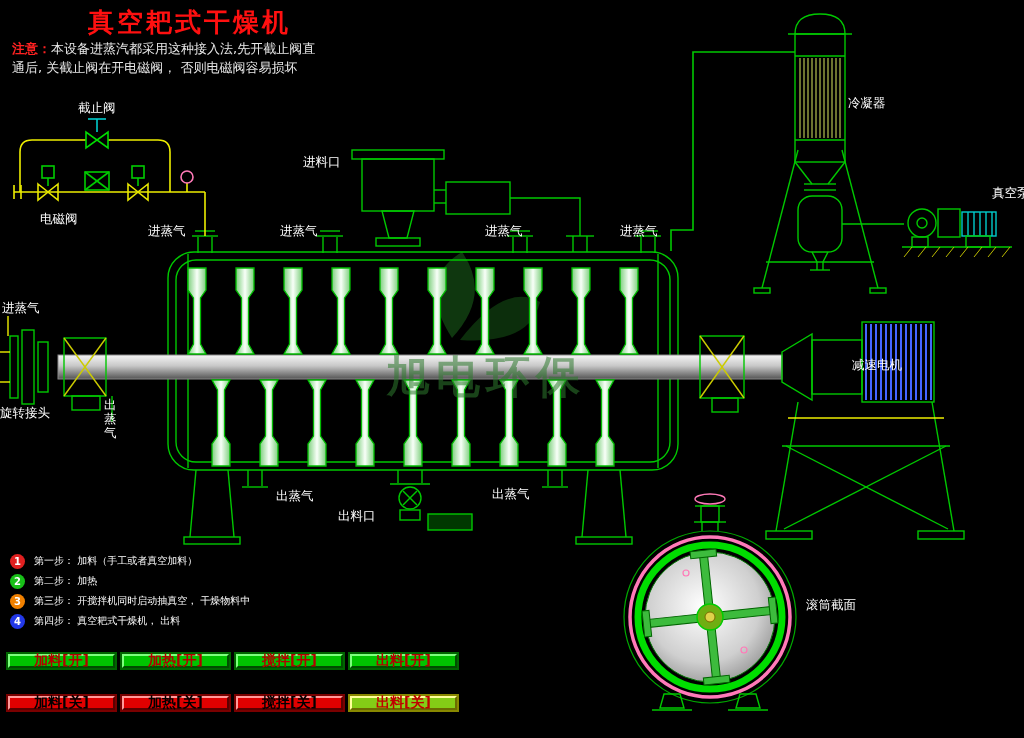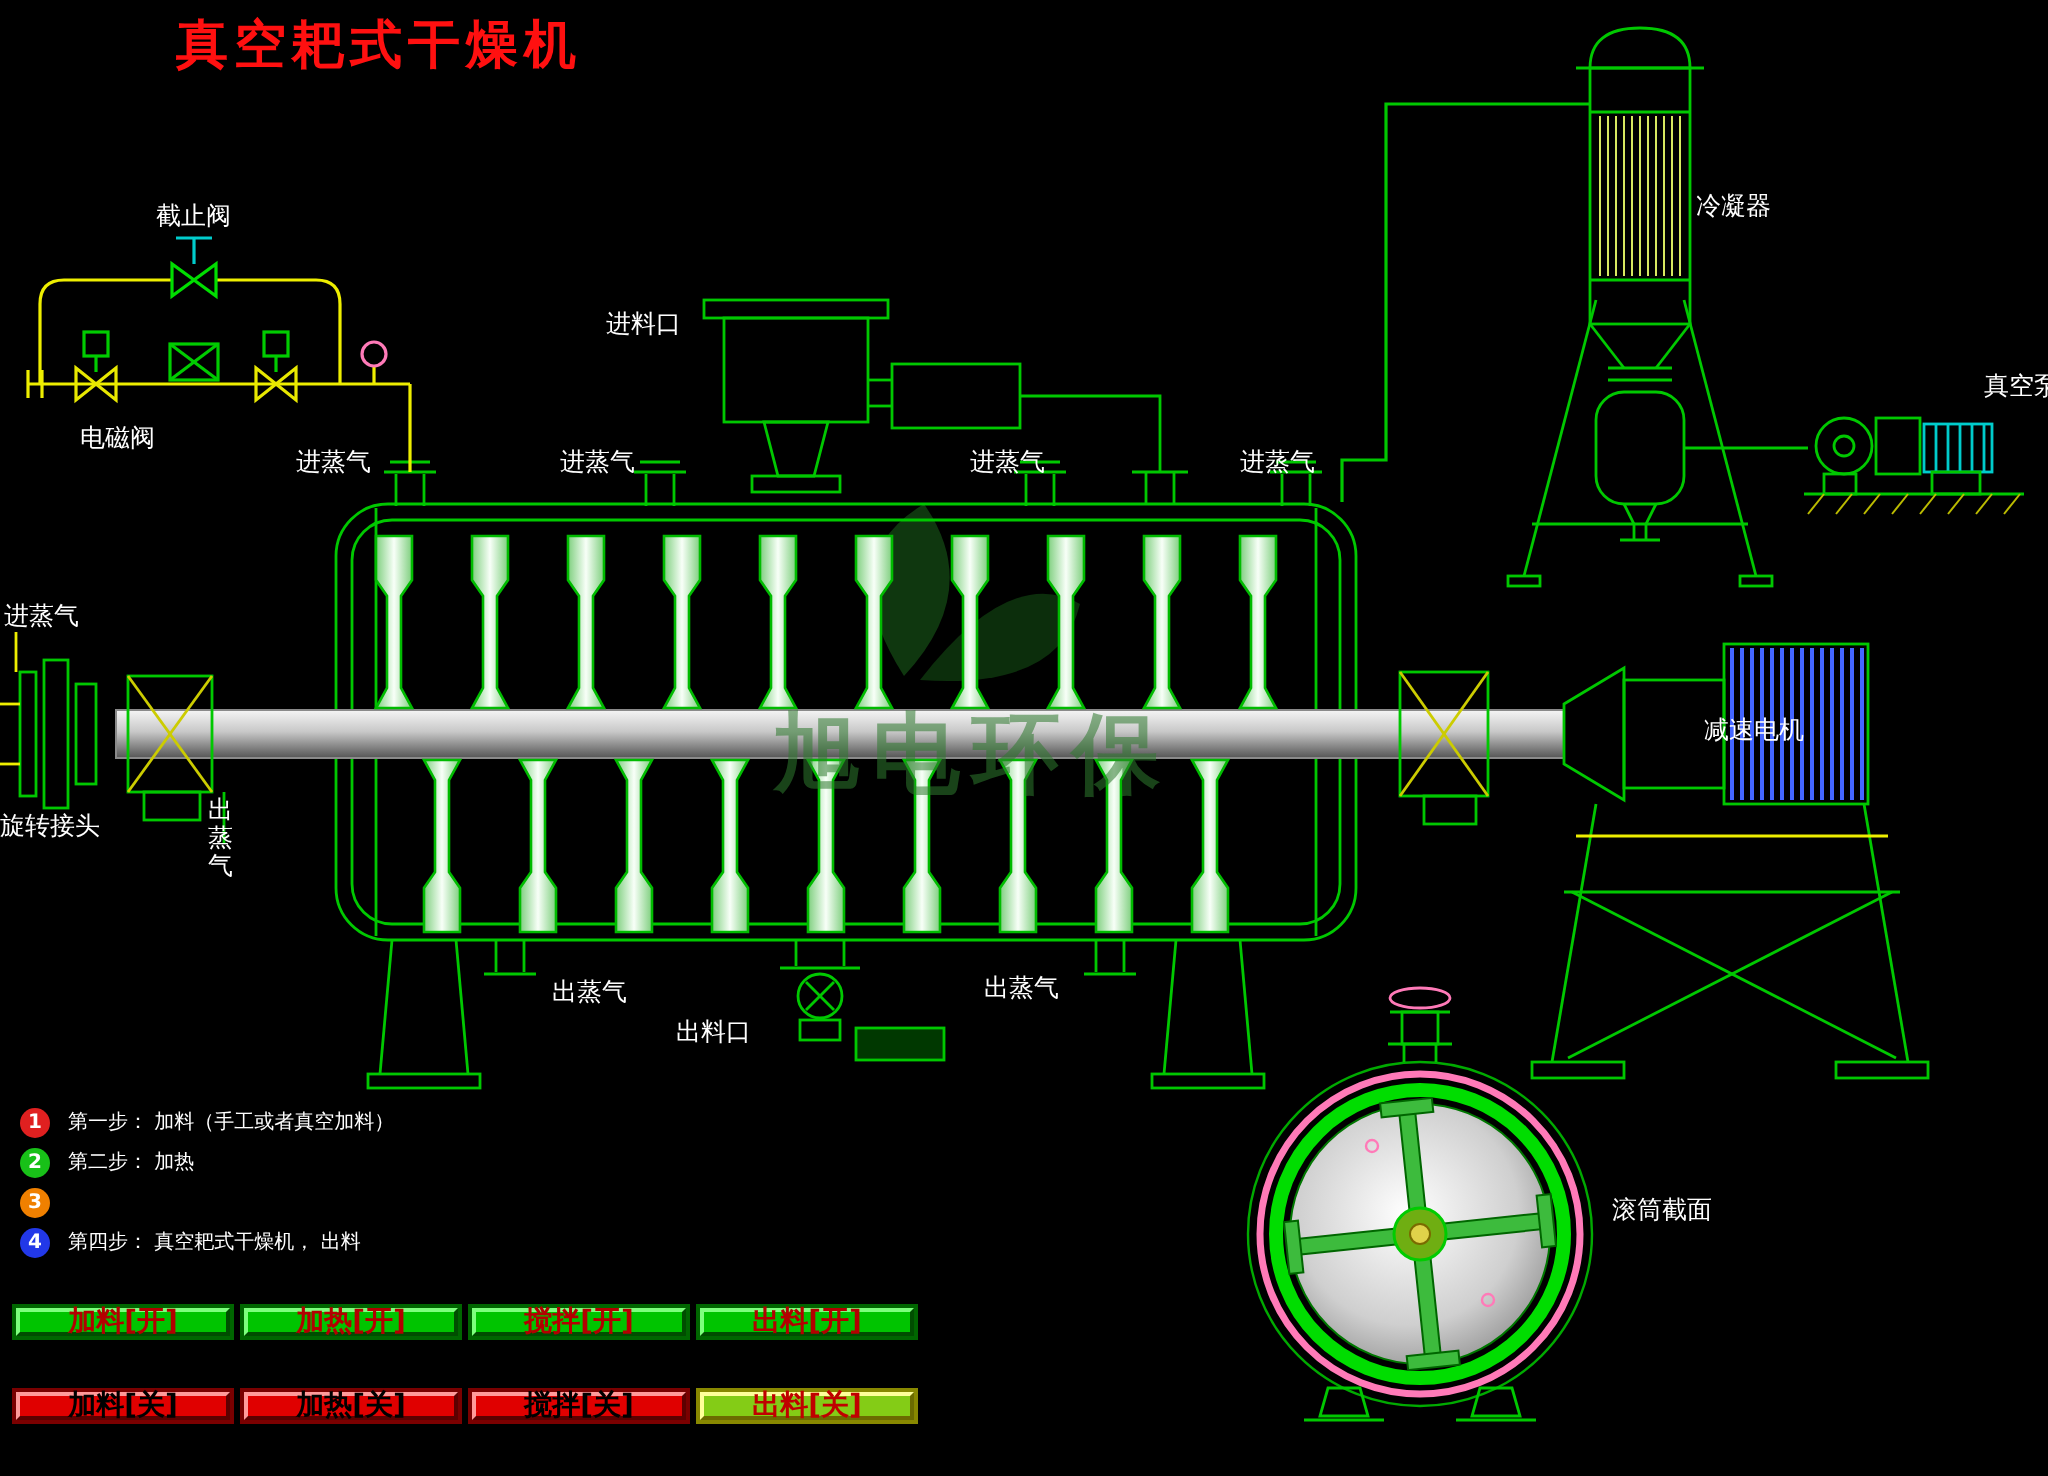--- a/index.html
+++ b/index.html
@@ -328,20 +328,24 @@
       <g stroke="#00cccc">
         <line x1="97" y1="132" x2="97" y2="119"></line>
           <line x1="88" y1="119" x2="106" y2="119"></line>
       </g>
       <circle cx="187" cy="177" r="6" stroke="#ff7ab8"></circle>
     </g>
   </svg>
 
   <div class="title">真空耙式干燥机</div>
 
+  <div class="note">
+    <div><span class="warn">注意：</span><span>本设备进蒸汽都采用这种接入法,先开截止阀直</span></div>
+    <div>通后, 关截止阀在开电磁阀， 否则电磁阀容易损坏</div>
+  </div>
 
   <div class="lbl" style="left:78px;top:100px">截止阀</div>
   <div class="lbl" style="left:40px;top:211px">电磁阀</div>
   <div class="lbl" style="left:303px;top:154px">进料口</div>
   <div class="lbl" style="left:148px;top:223px">进蒸气</div>
   <div class="lbl" style="left:280px;top:223px">进蒸气</div>
   <div class="lbl" style="left:485px;top:223px">进蒸气</div>
   <div class="lbl" style="left:620px;top:223px">进蒸气</div>
   <div class="lbl" style="left:2px;top:300px">进蒸气</div>
   <div class="lbl" style="left:848px;top:95px">冷凝器</div>
@@ -358,20 +362,21 @@
     <div class="step">
       <span class="dot" style="background: rgb(224, 32, 32);">1</span>
       <span class="step-text">第一步： 加料（手工或者真空加料）</span>
     </div>
     <div class="step">
       <span class="dot" style="background: rgb(24, 192, 24);">2</span>
       <span class="step-text">第二步： 加热</span>
     </div>
     <div class="step">
       <span class="dot" style="background: rgb(240, 128, 0);">3</span>
+      <span class="step-text">第三步： 开搅拌机同时启动抽真空， 干燥物料中</span>
     </div>
     <div class="step">
       <span class="dot" style="background: rgb(34, 56, 232);">4</span>
       <span class="step-text">第四步： 真空耙式干燥机， 出料</span>
     </div>
   </div>
 
   <div class="btn-row row-on">
     <button class="hmi-btn green">加料[开]</button>
     <button class="hmi-btn green">加热[开]</button>

